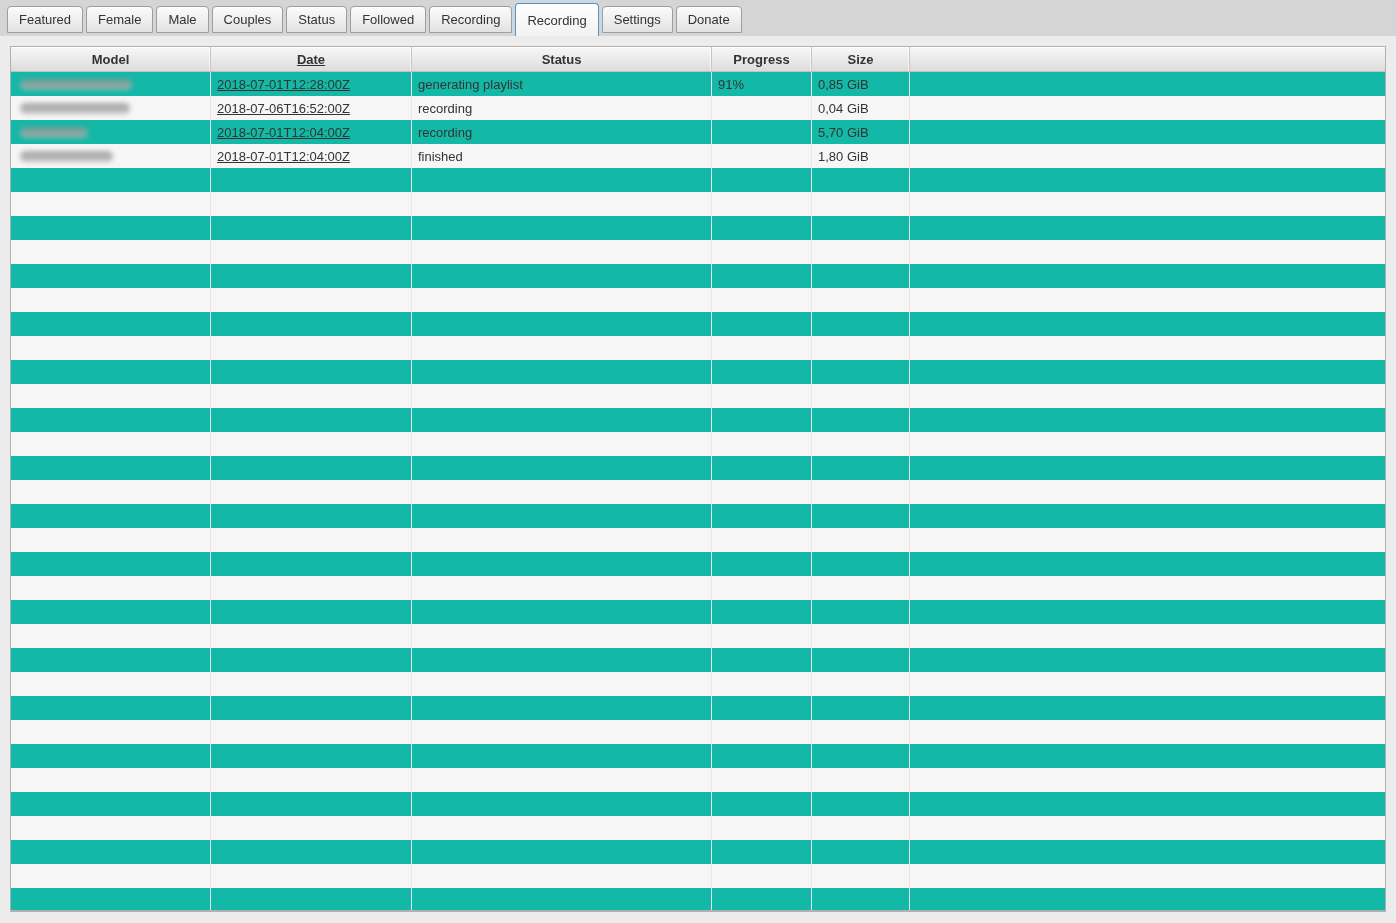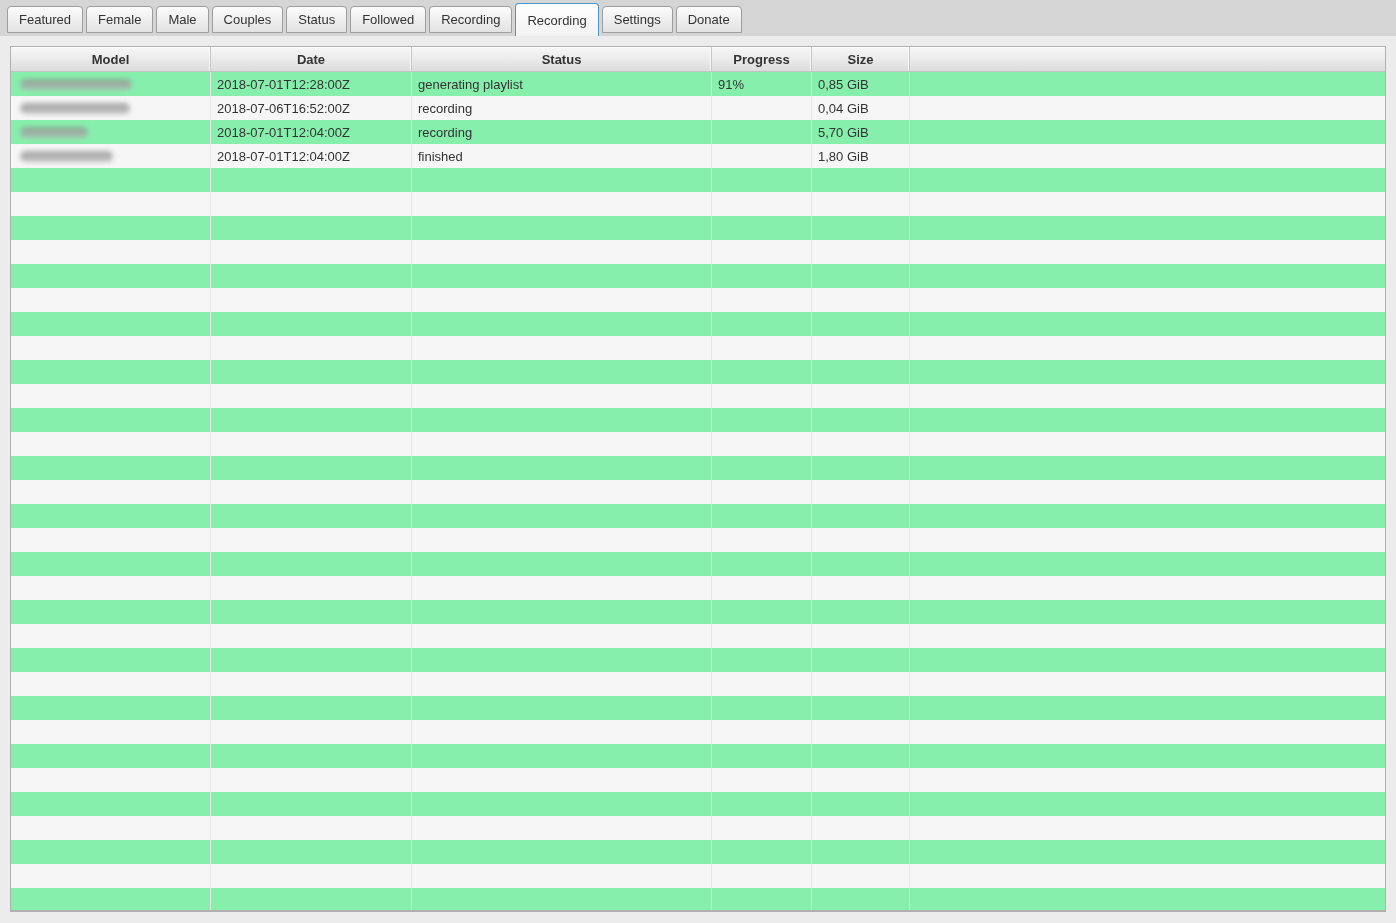--- a/index.html
+++ b/index.html
@@ -88,35 +88,35 @@
     border-right:1px solid var(--header-border);
     box-shadow:inset -1px 0 0 rgba(255,255,255,0.7);
     overflow:hidden;
   }
   .th:last-child{border-right:none;box-shadow:none;}
   .tbody{flex:1;display:flex;flex-direction:column;overflow:hidden;}
   .tr{
     display:flex;
     height:24px;
     min-height:24px;
-    background:#86efac;
+    background:#14b8a6;
   }
   .tr:nth-child(even){background:var(--stripe);}
   .td{
     display:flex;
     align-items:center;
     padding-left:6px;
     border-right:1px solid var(--col-line);
     overflow:hidden;
     white-space:nowrap;
   }
   .td:last-child{border-right:none;}
   
   .c-model{width:200px;}
-  .c-date{width:201px;}
+  .c-date{width:201px;text-decoration:underline;}
   .c-status{width:300px;}
   .c-progress{width:100px;}
   .c-size{width:98px;}
   .c-spacer{flex:1;}
   
   .redaction{
     height:11px;
     border-radius:6px;
     background:linear-gradient(to bottom,#8f8f8f,#b5b5b5);
     filter:blur(2.5px);

